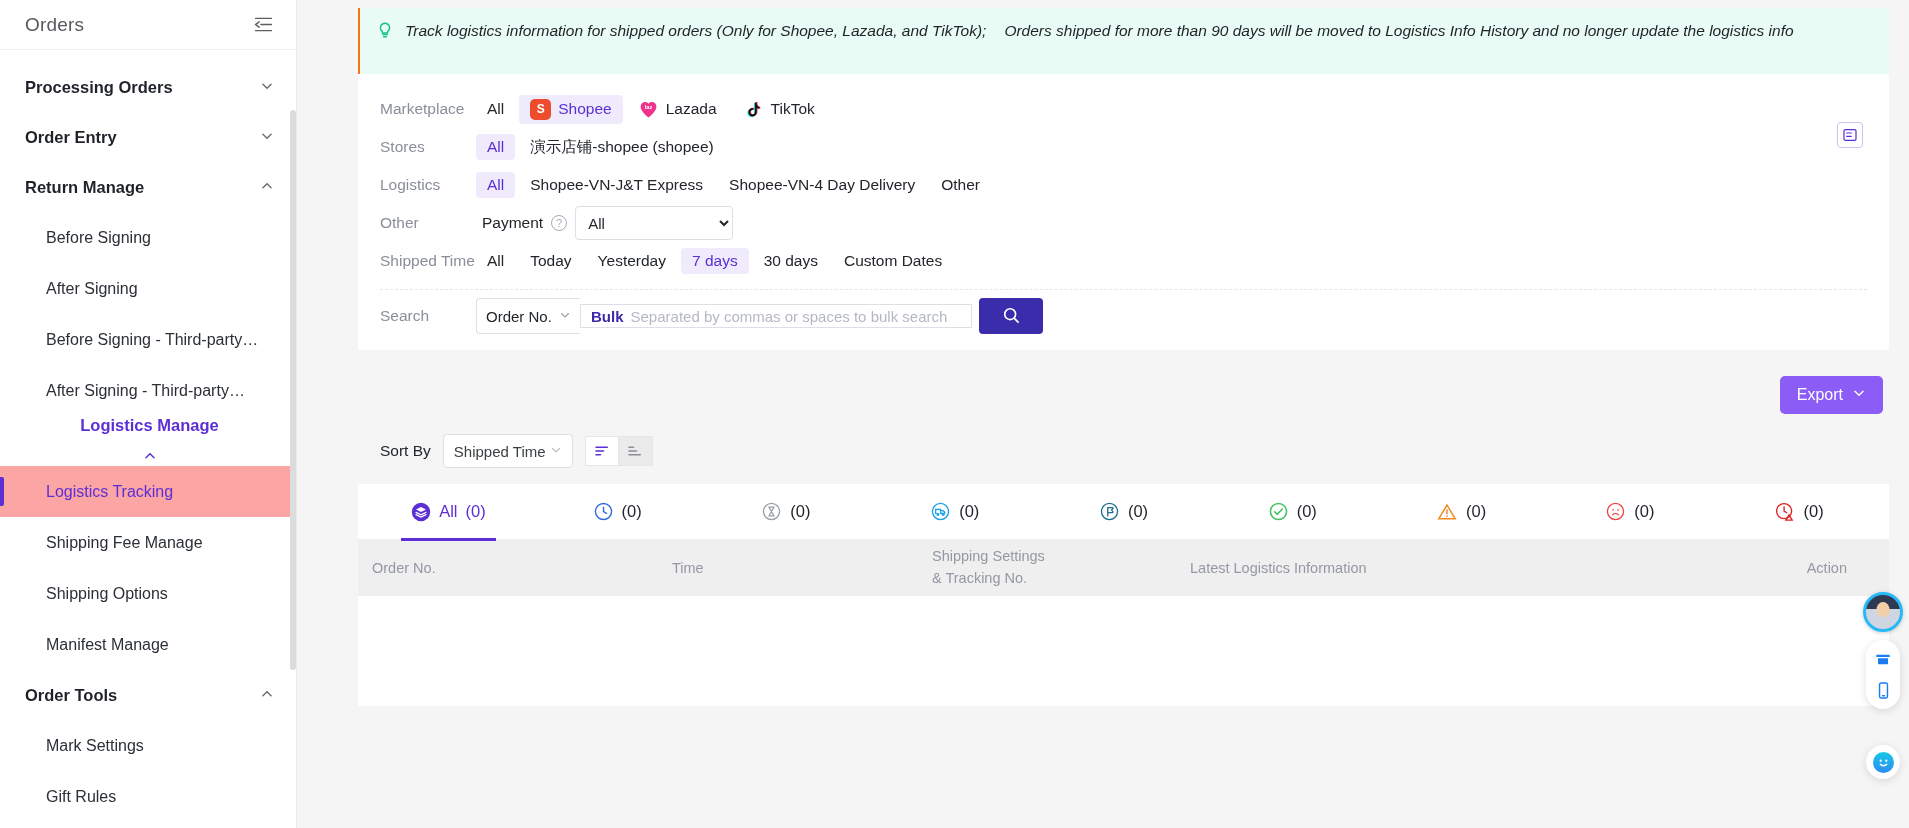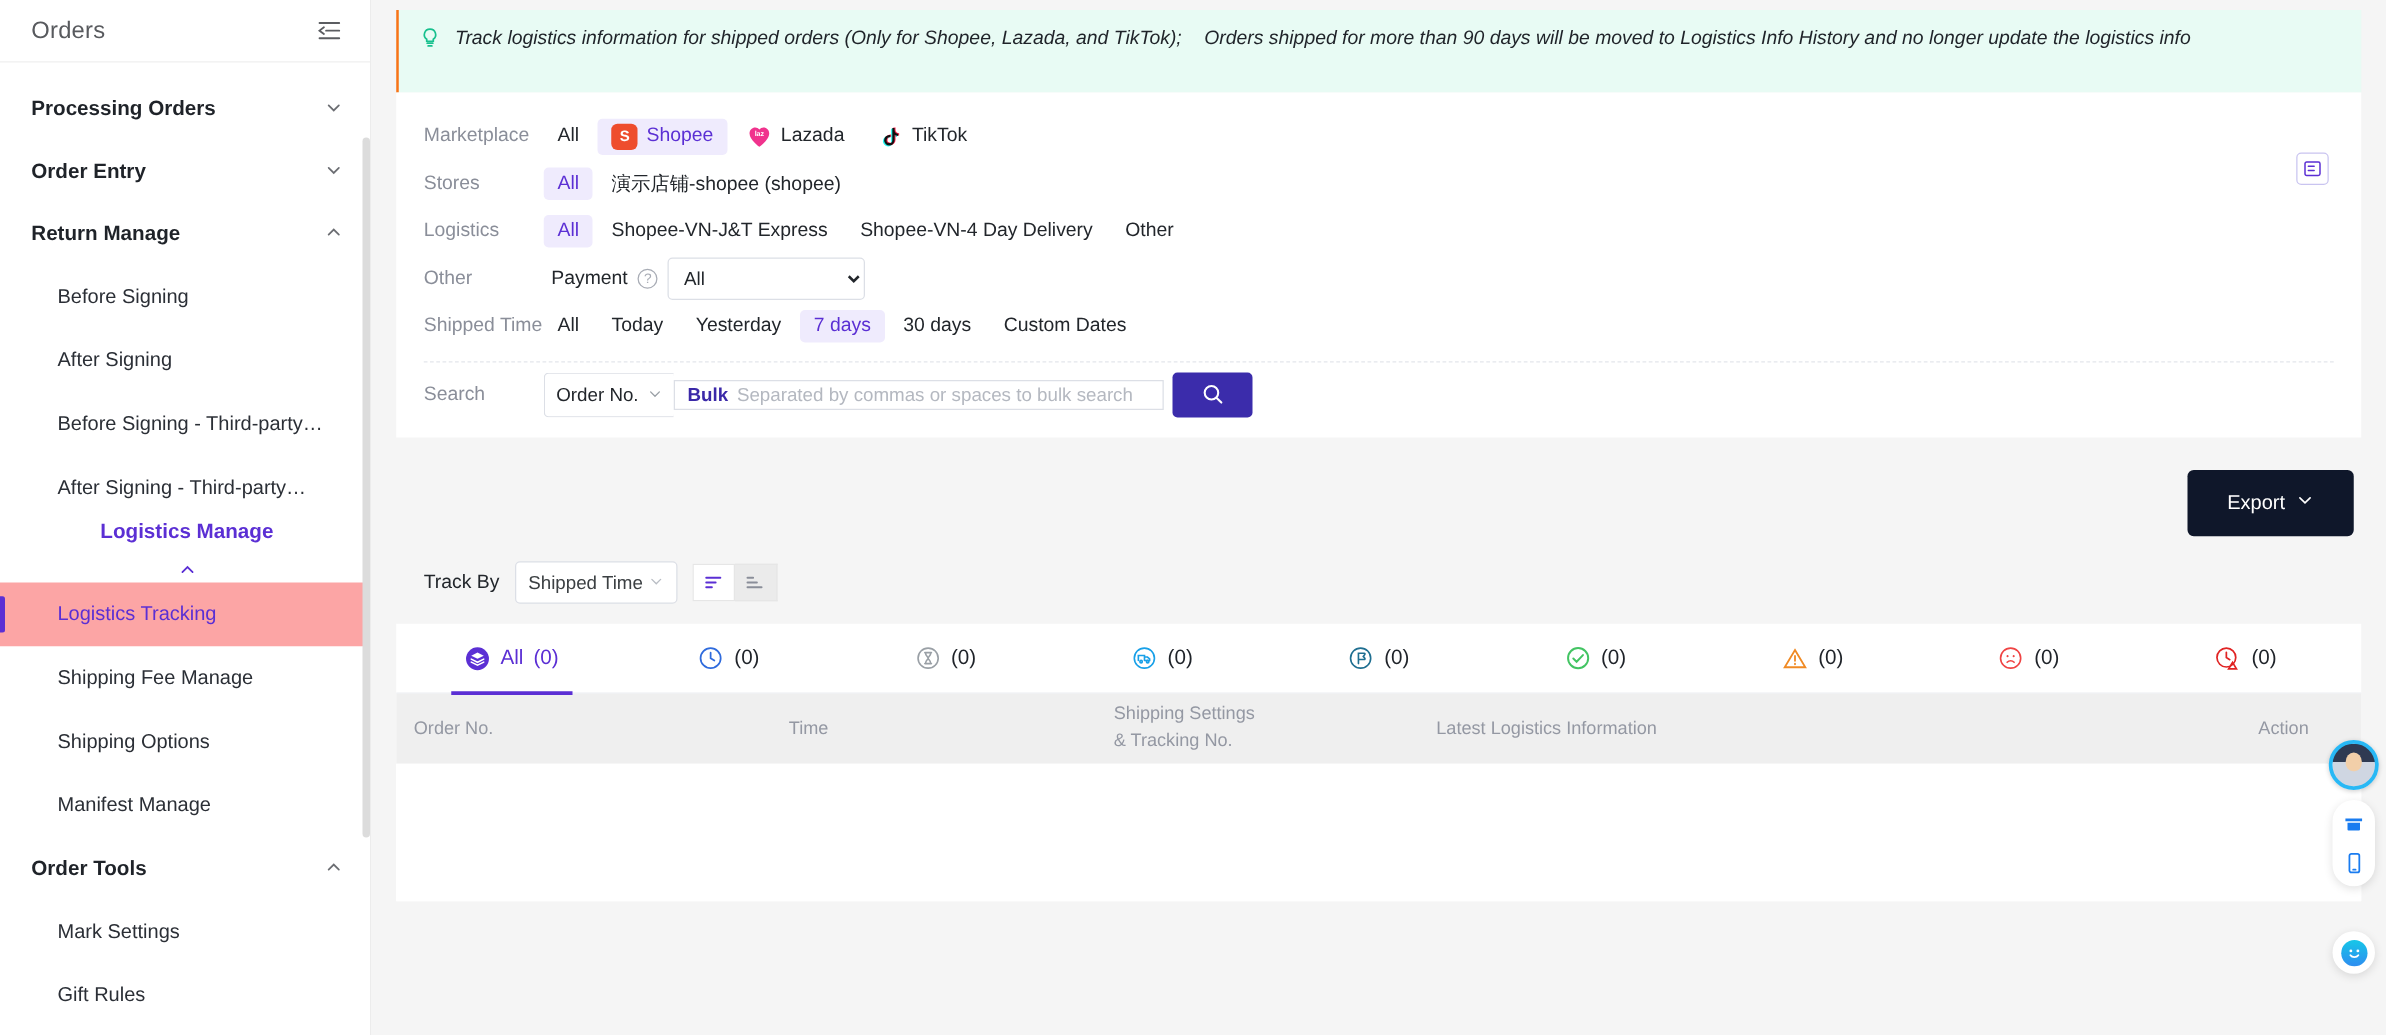--- a/index.html
+++ b/index.html
@@ -4,21 +4,21 @@
 <style>
   * { box-sizing: border-box; }
   html, body {
     margin: 0; padding: 0;
     width: 1909px; height: 828px;
     overflow: hidden;
     font-family: "Liberation Sans", sans-serif;
     background: #f5f5f5;
     color: #1f2329;
   }
-  .app { display: flex; width: 1909px; height: 828px; }
+  .app { display: flex; width: 1909px; height: 828px; gap: 41px; }
 
   
   .sidebar {
     width: 297px; flex: 0 0 297px;
     background: #ffffff;
     height: 828px;
     position: relative;
     border-right: 1px solid #ececec;
     display: flex; flex-direction: column;
   }
@@ -169,22 +169,22 @@
     display: flex; align-items: center; justify-content: center;
     cursor: pointer; color: #5b2fd4; background: #fff;
   }
 
   
   .export-row {
     display: flex; justify-content: flex-end;
     padding: 26px 6px 0 0;
   }
   .export-btn {
-    background: #0f172a; color: #fff; border: none; border-radius: 5px;
-    height: 53px; padding: 0 32px; font-size: 16px; cursor: pointer;
+    background: #8b5cf6; color: #fff; border: none; border-radius: 5px;
+    height: 38px; padding: 0 17px; font-size: 16px; cursor: pointer;
     display: flex; align-items: center; gap: 9px;
     font-family: "Liberation Sans", sans-serif;
   }
 
   
   .sort-row { display: flex; align-items: center; gap: 12px; padding: 20px 0 0 22px; }
   .sort-label { font-size: 15.5px; color: #22262b; }
   .sort-select {
     width: 130px; height: 34px; border: 1px solid #dcdfe6; border-radius: 4px;
     background: #fff; display: flex; align-items: center; justify-content: space-between;
@@ -521,21 +521,21 @@
           <span>Export</span>
           <span>
             <svg width="14" height="14" viewBox="0 0 24 24" fill="none" stroke="#fff" stroke-width="2.3" stroke-linecap="round">
                 <path d="M5 9l7 7 7-7"></path>
               </svg>
           </span>
         </button>
       </div>
 
       <div class="sort-row">
-        <span class="sort-label">Track By</span>
+        <span class="sort-label">Sort By</span>
         <div class="sort-select">
           <span>Shipped Time</span>
           <span class="chev">
             <svg width="12" height="12" viewBox="0 0 24 24" fill="none" stroke="currentColor" stroke-width="2.2" stroke-linecap="round">
                 <path d="M5 9l7 7 7-7"></path>
               </svg>
           </span>
         </div>
         <div class="sort-toggle">
           <div class="sort-tgl-btn">

